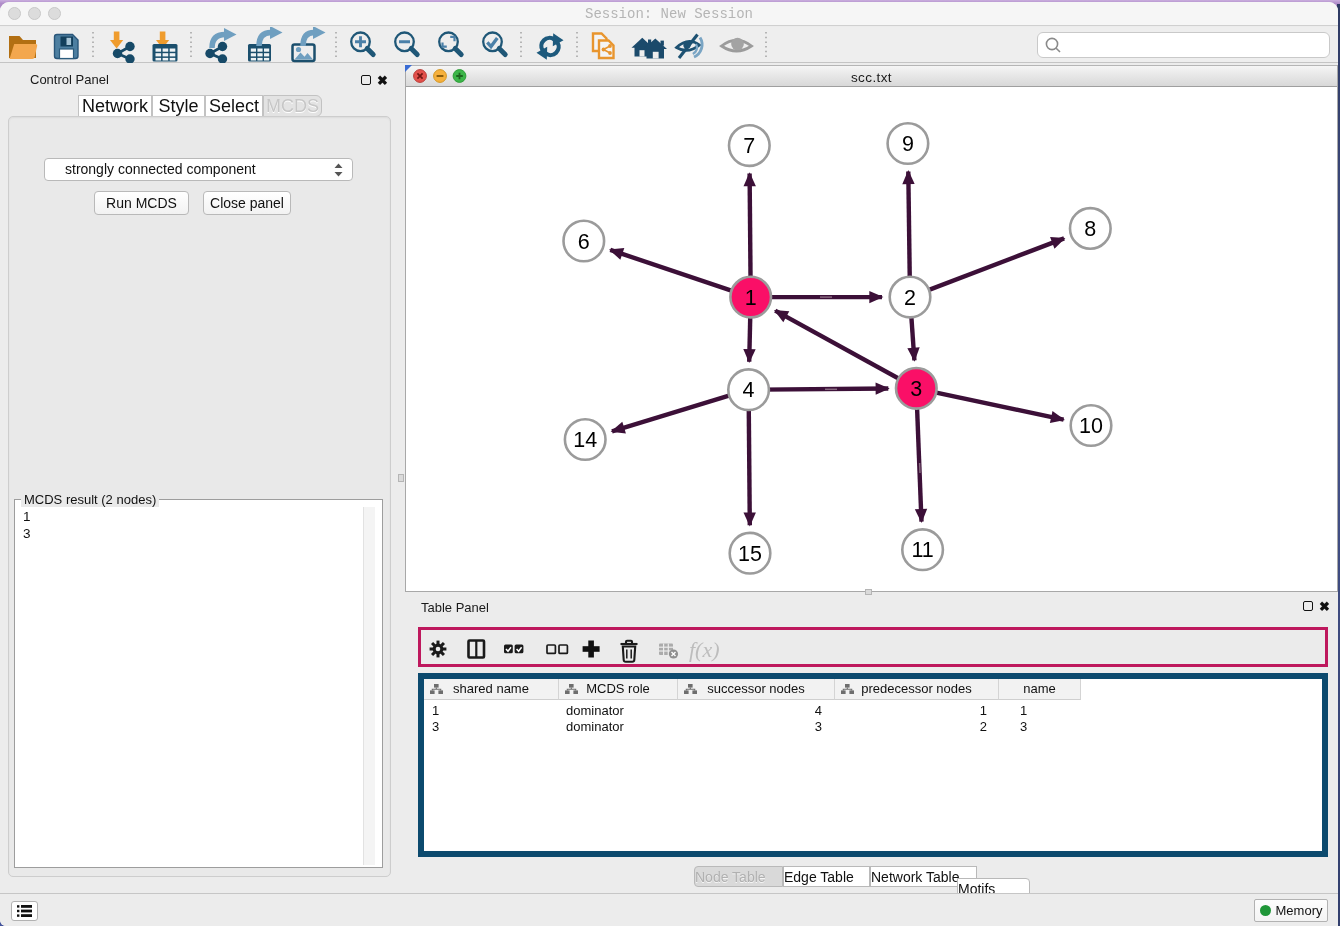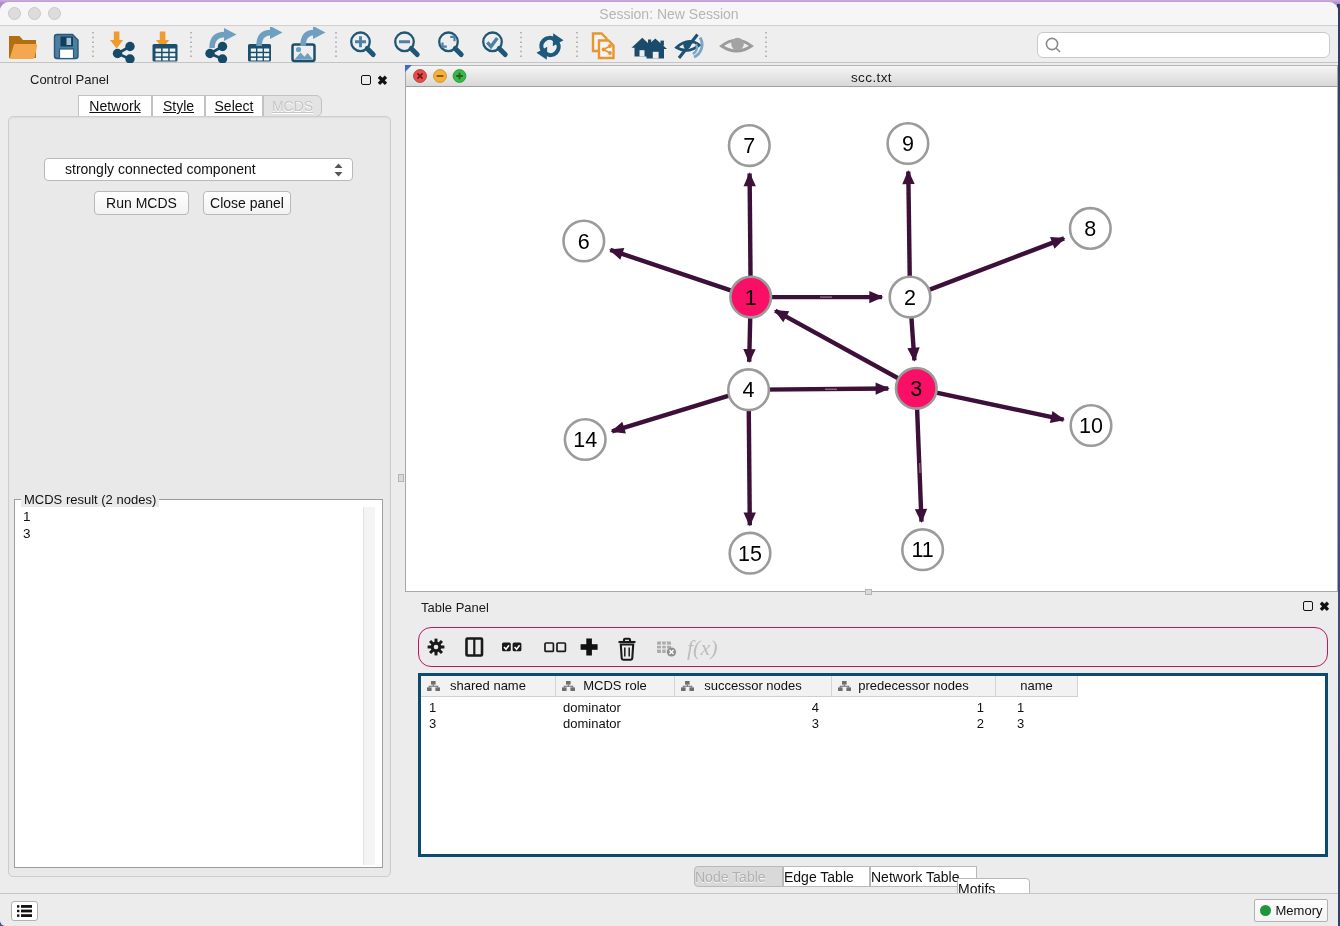--- a/index.html
+++ b/index.html
@@ -4,53 +4,53 @@
 <style>
 * { margin:0; padding:0; box-sizing:border-box; }
 html,body { width:1340px; height:926px; overflow:hidden; }
 body { font-family:"Liberation Sans", sans-serif; background:#b08cc8; position:relative; transform:translateZ(0); }
 
 #desktop-top { position:absolute; left:0; top:0; width:1340px; height:4px; background:linear-gradient(#caaede,#ab87c6); }
 #desktop-right { position:absolute; right:0; top:4px; width:3px; height:922px; background:linear-gradient(#2e3a63,#46538c 40%,#323f6d); }
 #desktop-bl { position:absolute; left:0; top:918px; width:4px; height:8px; background:#44549c; }
 #win { position:absolute; left:0; top:2px; width:1338px; height:924px; background:#ececec; border-radius:9px 9px 0 6px; overflow:hidden; }
 
-#titlebar { position:absolute; left:0; top:0; width:100%; height:24px; background:#f6f6f6; border-bottom:1px solid #d0d0d0; }
+#titlebar { position:absolute; left:0; top:0; width:100%; height:24px; background:#f6f6f6; border-bottom:1px solid #d0d0d0;font-family:Liberation Mono, monospace; }
 .tl { position:absolute; top:5px; width:13px; height:13px; border-radius:50%; background:#dcdcdc; border:1px solid #c8c8c8; }
 #title-text { position:absolute; top:4px; left:0; width:100%; text-align:center; font-size:14px; color:#b5b5b5; }
 
 #toolbar { position:absolute; left:0; top:25px; width:100%; height:36px; background:#eeeeee; border-bottom:1px solid #c4c4c4; }
 #searchbox { position:absolute; left:1037px; top:5px; width:293px; height:26px; background:#fff; border:1px solid #c9c9c9; border-radius:6px; }
 
 #main { position:absolute; left:0; top:63px; width:100%; height:828px; background:#ececec; }
 
 #cp { position:absolute; left:0; top:0; width:397px; height:828px; }
 #cp-title { position:absolute; left:30px; top:7px; font-size:13px; color:#1a1a1a; }
 .float-sq { position:absolute; top:10px; width:10px; height:10px; border:1.5px solid #111; border-radius:2px; }
 .close-x { position:absolute; top:8px; font-size:13px; font-weight:bold; color:#111; }
 
-.tab { position:absolute; top:30px; height:22px; background:#fff; border:1px solid #c2c2c2; font-size:14px; color:#111; text-align:center; line-height:21px;text-decoration:underline; }
+.tab { position:absolute; top:30px; height:22px; background:#fff; border:1px solid #c2c2c2; font-size:18px; color:#111; text-align:center; line-height:21px; }
 #cp-content { position:absolute; left:8px; top:51px; width:383px; height:761px; background:#e9e9e9; border:1px solid #cdcdcd; border-radius:5px; box-shadow:inset 0 1px 2px rgba(0,0,0,0.06); }
 #opt-label { position:absolute; left:0; top:20px; width:100%; text-align:center; font-size:14px; color:#111; }
 #dropdown { position:absolute; left:35px; top:41px; width:309px; height:23px; background:#fff; border:1px solid #b9b9b9; border-radius:4px; font-size:14px; color:#111; line-height:21px; padding-left:20px; }
 .btn { position:absolute; top:74px; height:24px; background:linear-gradient(#ffffff,#f2f2f2); border:1px solid #b9b9b9; border-radius:4px; font-size:14px; color:#111; text-align:center; line-height:22px; }
 #mcds-group { position:absolute; left:5px; top:382px; width:369px; height:369px; border:1px solid #9d9d9d; background:#fff; }
 #mcds-label { position:absolute; left:12px; top:375px; background:#e9e9e9; padding:0 3px; font-size:13px; color:#111; }
 #mcds-text { position:absolute; left:8px; top:9px; font-size:13.5px; color:#111; line-height:16.5px; }
 #mcds-scroll { position:absolute; right:7px; top:7px; width:12px; height:358px; background:#f4f4f4; border-left:1px solid #e2e2e2; }
 
 #netframe { position:absolute; left:405px; top:0px; width:933px; height:527px; background:#fff; border:1px solid #a8a8a8; border-top:none; }
 #net-titlebar { position:absolute; left:0px; top:0px; width:100%; height:22px; background:linear-gradient(#f5f5f5,#d8d8d8); border-top:1px solid #b5b5b5; border-bottom:1px solid #9f9f9f; }
 #net-title { position:absolute; top:4px; width:100%; text-align:center; font-size:13.5px; letter-spacing:0.4px; color:#1a1a1a; }
 #graph { position:absolute; left:-1px; top:22px; }
 
 #tablepanel { position:absolute; left:405px; top:528px; width:933px; height:297px; background:#ececec; }
 #tp-title { position:absolute; left:16px; top:7px; font-size:13px; color:#1a1a1a; }
-#tp-toolbar { position:absolute; left:13px; top:34px; width:910px; height:40px; background:#ebebeb; border:1px solid #be185d; border-radius:13px; }
-#tp-table { position:absolute; left:13px; top:80px; width:910px; height:184px; background:#fff; border:3px solid #0c4a6e; }
+#tp-toolbar { position:absolute; left:13px; top:34px; width:910px; height:40px; background:#ebebeb; border:3px solid #be185d; border-radius:0; }
+#tp-table { position:absolute; left:13px; top:80px; width:910px; height:184px; background:#fff; border:6px solid #0c4a6e; }
 .th { position:absolute; top:0; height:21px; background:#f2f2f2; border-right:1px solid #d4d4d4; border-bottom:1px solid #cfcfcf; font-size:13px; color:#111; text-align:center; line-height:20px; }
 .td { position:absolute; font-size:13px; color:#111; height:16px; line-height:16px; }
 .btab { position:absolute; top:273px; height:21px; background:#fff; border:1px solid #b9b9b9; font-size:14px; color:#111; text-align:left; line-height:20px; }
 
 #statusbar { position:absolute; left:0; top:891px; width:100%; height:33px; background:#ececec; border-top:1px solid #c6c6c6; }
 #listbtn { position:absolute; left:11px; top:7px; width:27px; height:20px; background:#fff; border:1px solid #b2b2b2; border-radius:3px; }
 #membtn { position:absolute; left:1254px; top:5px; width:74px; height:23px; background:linear-gradient(#fdfdfd,#f3f3f3); border:1px solid #b2b2b2; border-radius:2px; font-size:13px; color:#111; line-height:21px; text-align:center; }
 </style>
 </head>
 <body>

